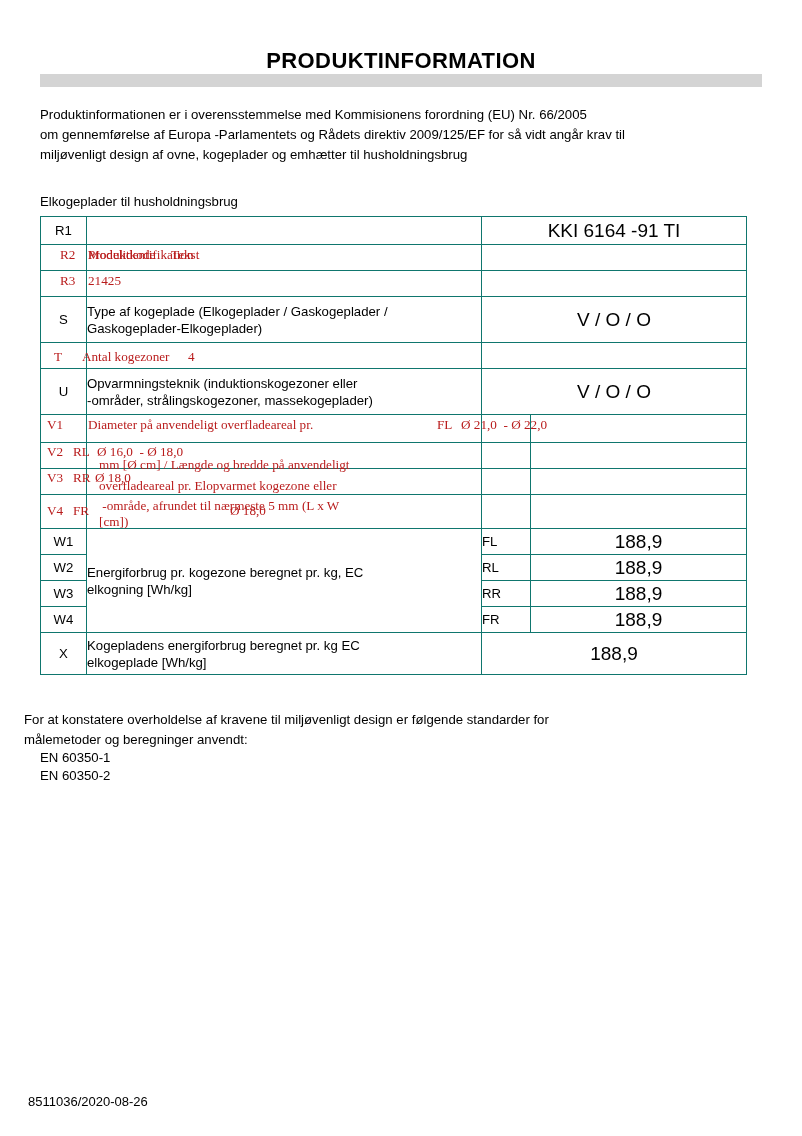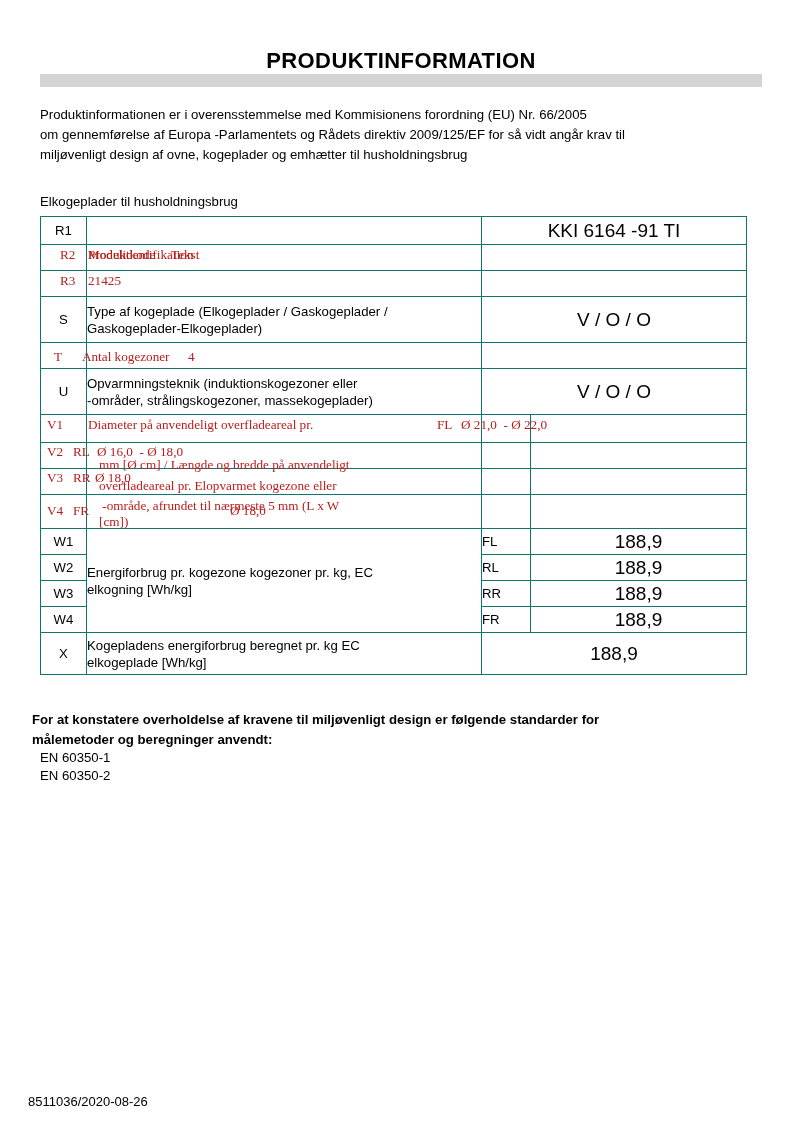--- a/index.html
+++ b/index.html
@@ -119,25 +119,25 @@
     line-height: 17px;
     white-space: pre;
     color: #b91c1c;
     pointer-events: none;
     font-family: Liberation Serif, serif;
   }
 
   
   .notes-bold {
     position: absolute;
-    left: 32px;
+    left: 24px;
     top: 710px;
     width: 700px;
     font-size: 13.2px;
-    font-weight: bold;
+    font-weight: normal;
     line-height: 20px;
     text-align: justify;
     text-justify: inter-word;
   }
   .notes-bold .l2 { text-align: left; }
   .standards {
     position: absolute;
     left: 40px;
     top: 749px;
     font-size: 13.2px;
@@ -241,21 +241,21 @@
       <tr class="h34">
         <td class="code-cell"></td>
         <td class="desc-cell"></td>
         <td class="sub-code-cell"></td>
         <td class="val-cell"></td>
       </tr>
 
       <tr class="h26">
         <td class="code-cell">W1</td>
         <td class="desc-cell" rowspan="4">
-          <span>Energiforbrug pr. kogezone kogezoner pr. kg, EC</span><br>
+          <span>Energiforbrug pr. kogezone beregnet pr. kg, EC</span><br>
           <span>elkogning [Wh/kg]</span>
         </td>
         <td class="sub-code-cell">FL</td>
         <td class="val-cell">188,9</td>
       </tr>
 
       <tr class="h26">
         <td class="code-cell">W2</td>
         <td class="sub-code-cell">RL</td>
         <td class="val-cell">188,9</td>

